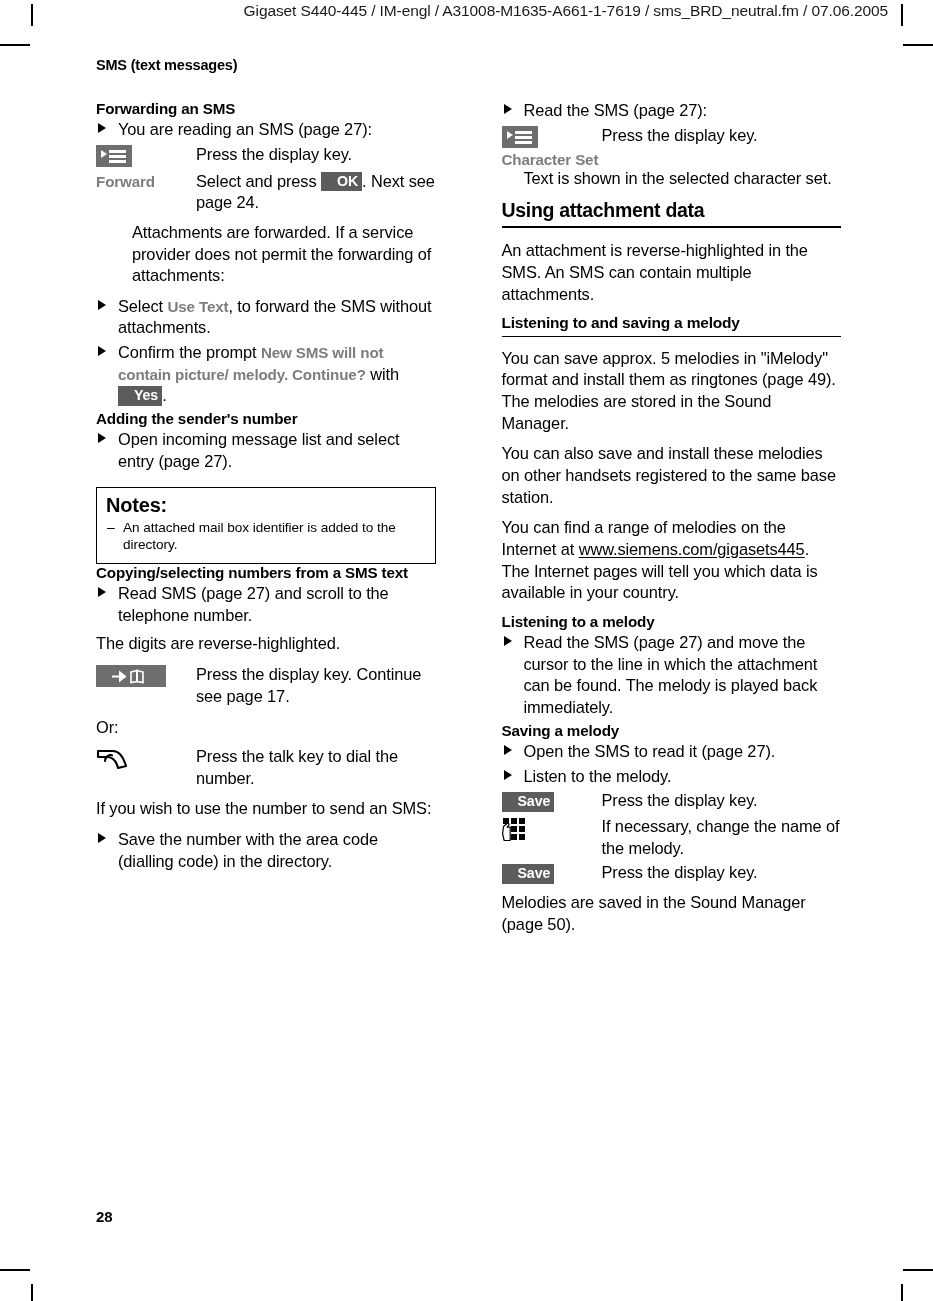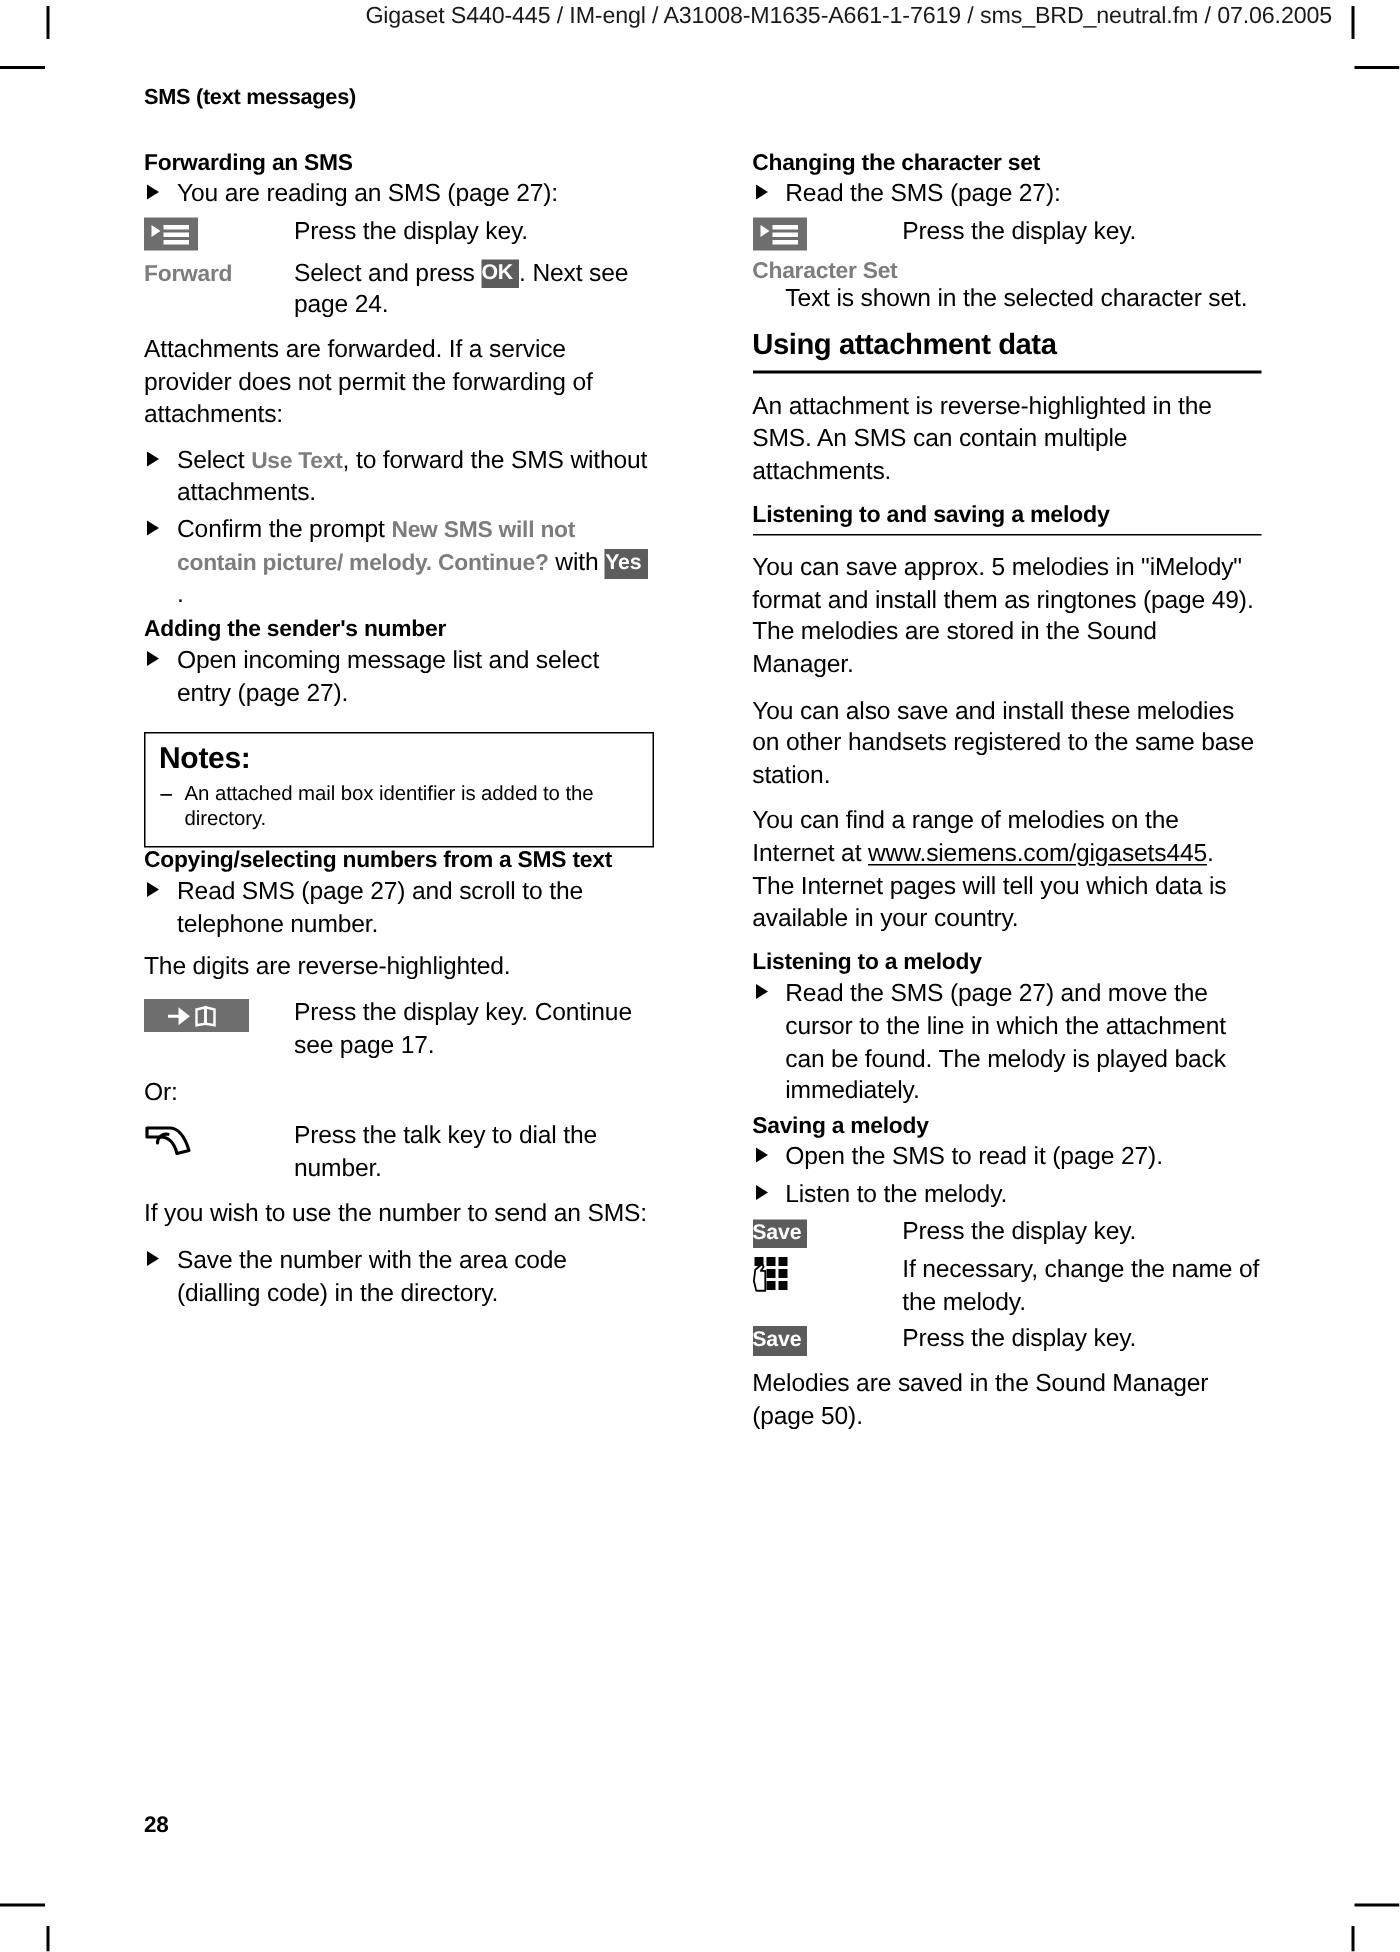--- a/index.html
+++ b/index.html
@@ -142,21 +142,21 @@
     font-size: 15.2px;
     letter-spacing: -0.15px;
   }
   .badge {
     display: inline-block;
     background: #5c5c5c;
     color: #ffffff;
     font-weight: bold;
     font-size: 14.2px;
     line-height: 1.18;
-    padding: 1px 4px 2px 0;
+    padding: 1px 4px 2px 16px;
     letter-spacing: -0.1px;
     vertical-align: 1px;
   }
 
   
   .icon-displaykey {
     display: inline-block;
     width: 36px;
     height: 22px;
     background: #6e6e6e;
@@ -289,21 +289,21 @@
         </span>
       </div>
       <div class="dcell">Press the display key.</div>
     </div>
 
     <div class="keyrow">
       <div class="kcell ui-text">Forward</div>
       <div class="dcell"><span>Select and press </span><span class="badge">OK</span><span>. Next see page 24.</span></div>
     </div>
 
-    <p class="body" style="margin-top:8px;">Attachments are forwarded. If a service provider does not permit the forwarding of attachments:</p>
+    <p class="body" style="margin-top:8px;margin-left:36px;">Attachments are forwarded. If a service provider does not permit the forwarding of attachments:</p>
 
     <div class="bullet">
       <span class="tri"></span>
       <span>Select </span><span class="ui-text">Use Text</span><span>, to forward the SMS without attachments.</span>
     </div>
 
     <div class="bullet">
       <span class="tri"></span>
       <span>Confirm the prompt </span><span class="ui-text">New SMS will not contain picture/ melody. Continue?</span><span> with </span><span class="badge">Yes</span><span>.</span>
     </div>
@@ -369,21 +369,20 @@
 
     <div class="bullet">
       <span class="tri"></span>
       <span>Save the number with the area code (dialling code) in the directory.</span>
     </div>
 
   </div>
 
   <div class="col">
 
-    <h3 class="sec3">Changing the character set</h3>
 
     <div class="bullet">
       <span class="tri"></span>
       <span>Read the SMS (page 27):</span>
     </div>
 
     <div class="keyrow">
       <div class="kcell">
         <span class="icon-displaykey">
           <b></b><i class="l1"></i><i class="l2"></i><i class="l3"></i>

